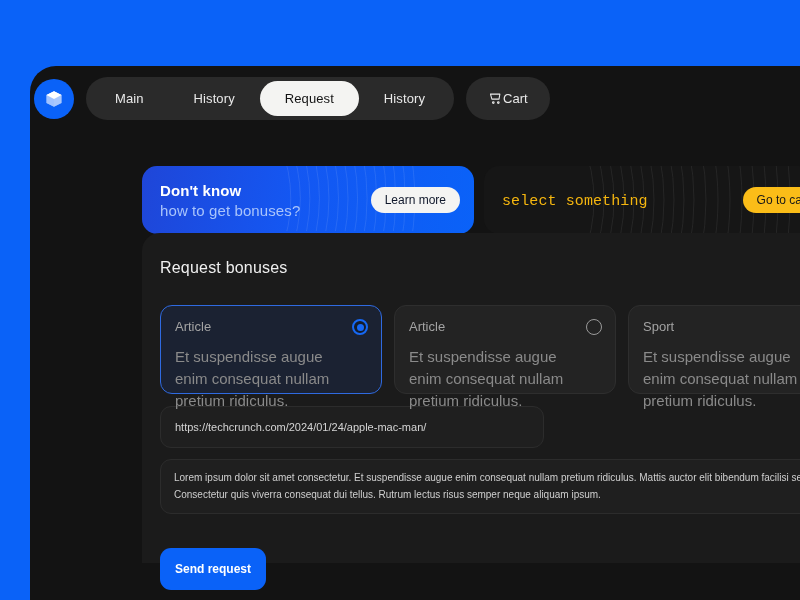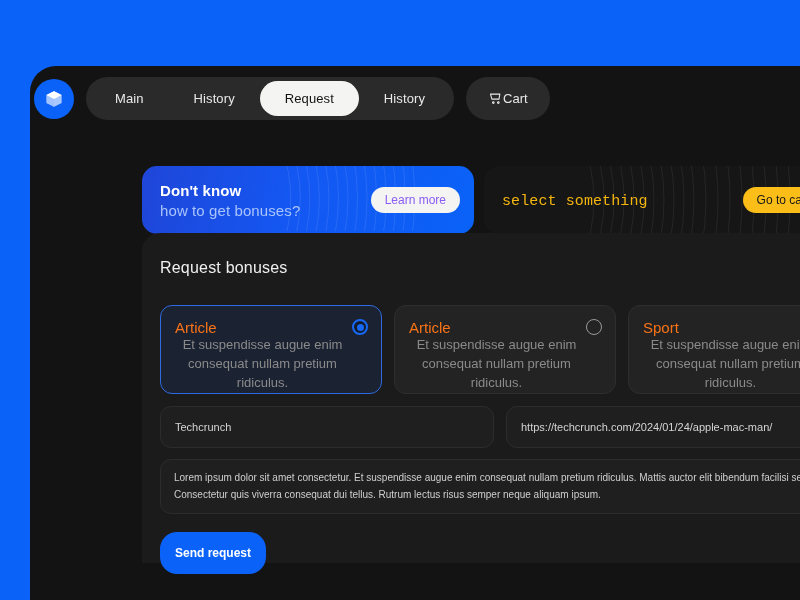--- a/index.html
+++ b/index.html
@@ -86,21 +86,21 @@
   .banner-line1{font-size:15px;font-weight:bold;color:#ffffff;letter-spacing:.1px;}
   .banner-line2{font-size:15px;margin-top:3px;letter-spacing:.1px;}
   #banner-bonuses .banner-line2{color:#a9c4fb;}
   #banner-spend .banner-line2{color:#f5b60f;font-family:Liberation Mono, monospace;}
   .banner-btn{
     position:absolute;z-index:3;right:14px;top:50%;transform:translateY(-50%);
     height:26px;border-radius:13px;
     display:flex;align-items:center;justify-content:center;
     padding:0 14px;font-size:12px;white-space:nowrap;
   }
-  #learn-more-button{background:#f4f4f2;color:#8b5cf6;}
+  #learn-more-button{background:#f4f4f2;color:#0f172a;}
   #go-to-catalog-button{background:#fbbd18;color:#181818;right:-28px;}
 
   
   #content-panel{
     position:absolute;left:112px;top:167px;
     width:730px;height:330px;
     background:#1b1b1b;
     border-top-left-radius:18px;
     border-top-right-radius:18px;
     padding:26px 18px 0 18px;
@@ -117,24 +117,24 @@
     background:#232323;
     border:1px solid #2e2e2e;
     padding:13px 14px;
     position:relative;
     flex:0 0 auto;
   }
   .option-card.selected{
     background:#1b2232;
     border:1px solid #2f6ae0;
   }
-  .option-title{font-size:15px;color:#f97316;}
+  .option-title{font-size:13px;color:#a3a3a3;}
   .option-desc{
-    font-size:13px;color:#8a8a8a;line-height:1.45;
-    margin-top:0;width:175px;text-align:center;
+    font-size:15px;color:#8a8a8a;line-height:1.45;
+    margin-top:12px;width:175px;
   }
   .radio{
     position:absolute;right:13px;top:13px;
     width:16px;height:16px;border-radius:50%;
     border:1.6px solid #9a9a9a;
   }
   .radio.on{
     border:2px solid #1668f5;
     background:#141c2b;
     display:flex;align-items:center;justify-content:center;
@@ -157,23 +157,23 @@
   #url-input{width:384px;}
   #description-textarea{
     margin-top:11px;
     width:730px;height:55px;
     border-radius:11px;
     background:#1f1f1f;border:1px solid #2c2c2c;
     padding:10px 13px;
     font-size:10px;color:#cfcfcf;line-height:1.65;
   }
   #send-request-button{
-    margin-top:18px;
+    margin-top:34px;
     width:106px;height:42px;
-    border-radius:17px;
+    border-radius:11px;
     background:#0a62f8;
     display:flex;align-items:center;justify-content:center;
     font-size:12px;font-weight:bold;color:#ffffff;
   }
 </style>
 </head>
 <body>
 
 <div id="app-window">
 
@@ -284,21 +284,20 @@
       </div>
 
       <div class="option-card">
         <div class="option-title">Sport</div>
         <div class="option-desc">Et suspendisse augue enim consequat nullam pretium ridiculus.</div>
 
       </div>
     </div>
 
     <div id="input-row">
-      <div class="text-input" id="source-input">Techcrunch</div>
       <div class="text-input" id="url-input">https://techcrunch.com/2024/01/24/apple-mac-man/</div>
     </div>
 
     <div id="description-textarea">Lorem ipsum dolor sit amet consectetur. Et suspendisse augue enim consequat nullam pretium ridiculus. Mattis auctor elit bibendum facilisi sed molestie. Consectetur quis viverra consequat dui tellus. Rutrum lectus risus semper neque aliquam ipsum.</div>
 
     <div id="send-request-button">Send request</div>
   </div>
 
 </div>
 

